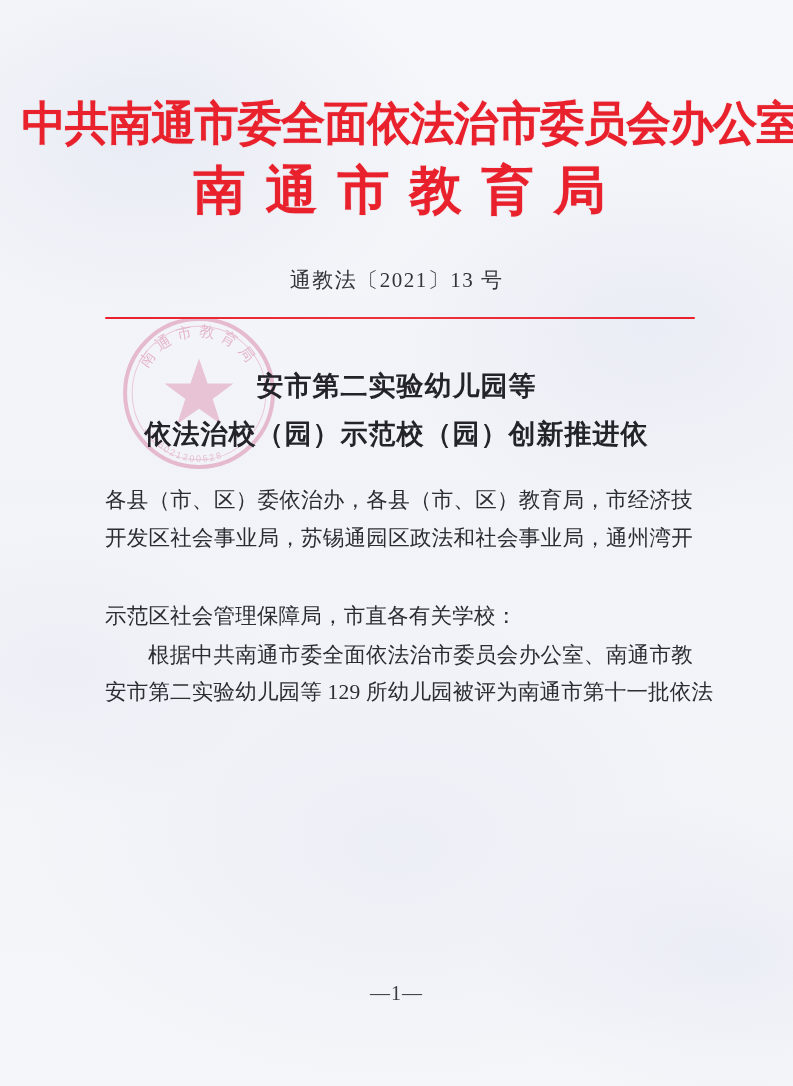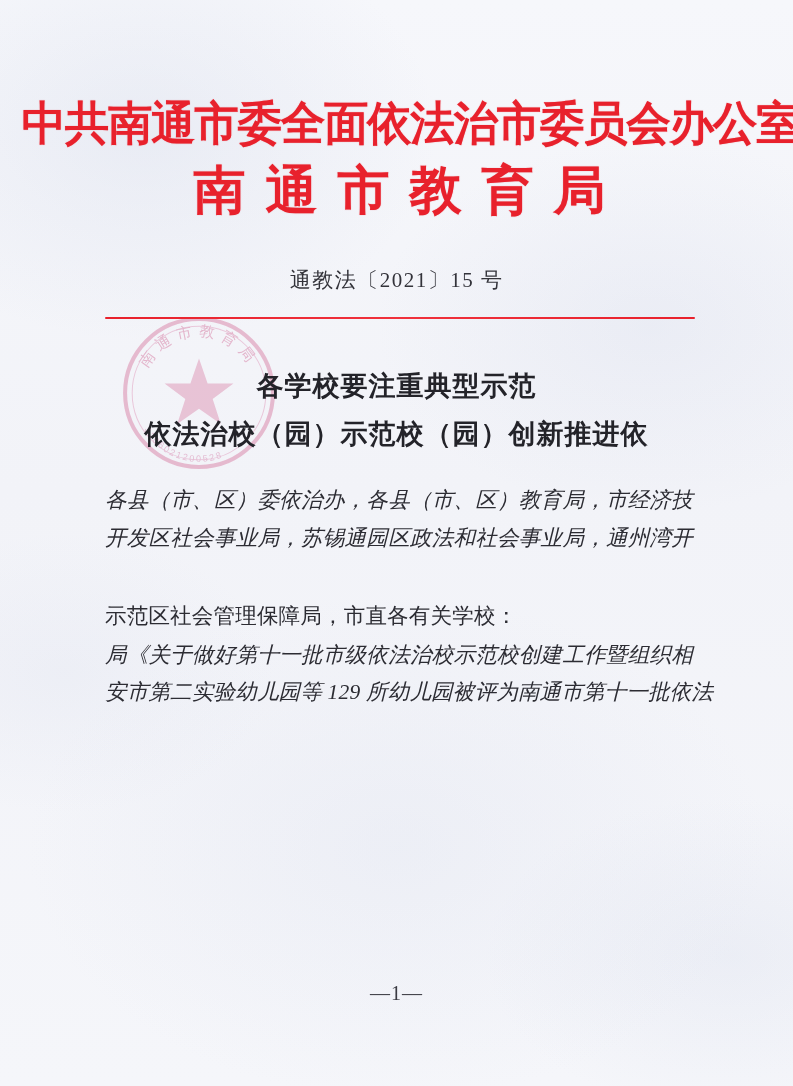--- a/index.html
+++ b/index.html
@@ -139,21 +139,20 @@
     text-justify: inter-character;
   }
   .para + .para { margin-top: 1px; }
   .para .ln {
     display: block;
     white-space: nowrap;
   }
   .para .ln.jst {
     text-align: justify;
     text-align-last: justify;
-    font-style: italic;
   }
   .para .ln.last { text-align-last: left; margin-top: 41px; }
   .para .ln.ind { text-indent: 2em; }
 
   
   #page-footer {
     position: absolute;
     left: 0;
     right: 0;
     top: 982px;
@@ -184,39 +183,39 @@
     </text>
   </svg>
 
   <div id="content">
 
     <div id="masthead">
       <div class="mast-line1">中共南通市委全面依法治市委员会办公室</div>
       <div class="mast-line2">南通市教育局</div>
     </div>
 
-    <div id="doc-number">通教法〔2021〕15 号</div>
+    <div id="doc-number">通教法〔2021〕13 号</div>
 
     <div id="red-rule"></div>
 
     <div id="doc-title">
-      <div class="t-line">各学校要注重典型示范</div>
+      <div class="t-line">安市第二实验幼儿园等</div>
       <div class="t-line">依法治校（园）示范校（园）创新推进依</div>
     </div>
 
     <div id="body-block">
 
       <p class="para">
         <span class="ln jst">各县（市、区）委依治办，各县（市、区）教育局，市经济技</span>
         <span class="ln jst">开发区社会事业局，苏锡通园区政法和社会事业局，通州湾开</span>
         <span class="ln last">示范区社会管理保障局，市直各有关学校：</span>
       </p>
 
       <p class="para">
-        <span class="ln jst">局《关于做好第十一批市级依法治校示范校创建工作暨组织相</span>
+        <span class="ln jst ind">根据中共南通市委全面依法治市委员会办公室、南通市教</span>
         <span class="ln jst">安市第二实验幼儿园等 129 所幼儿园被评为南通市第十一批依法</span>
       </p>
 
       <p class="para">
       </p>
 
     </div>
 
     <div id="page-footer">—1—</div>
 

